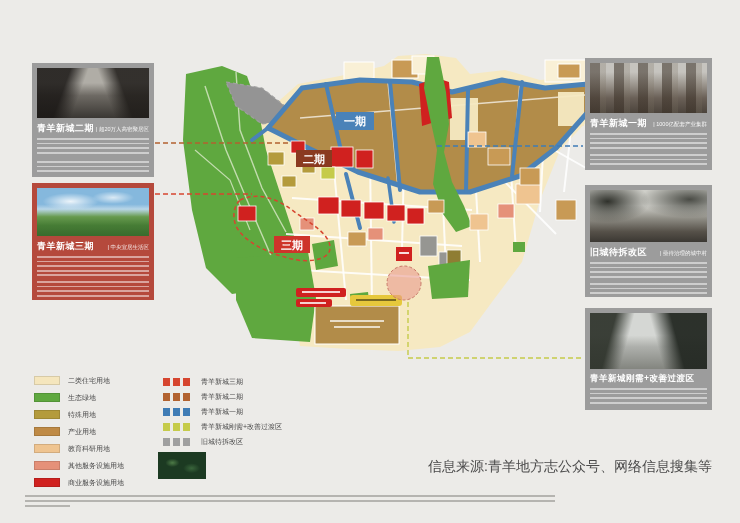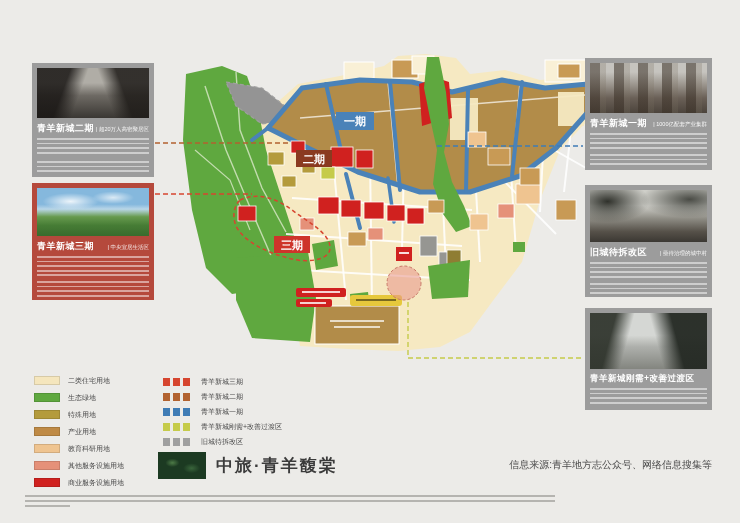--- a/index.html
+++ b/index.html
@@ -71,21 +71,21 @@
      background:repeating-linear-gradient(90deg, transparent 0 7px, var(--page) 7px 10px);}
   .llabel{font-size:7px;color:#4a4a4a;white-space:nowrap;}
 
   
   #brand{position:absolute;left:158px;top:452px;display:flex;align-items:center;}
   #brand-thumb{width:48px;height:27px;background:
      radial-gradient(10px 6px at 30% 40%, rgba(90,140,80,.8), transparent 70%),
      radial-gradient(12px 7px at 70% 60%, rgba(70,120,70,.7), transparent 70%),
      #1c3a22;}
   #brand-name{margin-left:10px;font-size:17px;color:#3b3b3b;font-weight:600;letter-spacing:2px;}
-  #source{position:absolute;right:28px;top:458px;font-size:10px;color:#4a4a4a;}
+  #source{position:absolute;right:28px;top:458px;font-size:14px;color:#4a4a4a;}
   .fineprint{position:absolute;background:repeating-linear-gradient(180deg,#b5b4b0 0 2px, transparent 2px 5px);}
 </style>
 </head>
 <body>
 
 <div id="stage">
 
   <svg id="mapsvg" viewBox="0 0 740 523">
 
     <polygon fill="var(--cream)" points="240,140 262,116 298,84 340,76 384,66 398,56 426,54 456,58 470,74 505,70 540,80 592,76 590,118 560,150 540,200 522,262 492,302 470,332 440,347 398,351 348,349 300,346 292,300 258,296 234,290 228,250 246,200"></polygon>
@@ -334,21 +334,20 @@
         <span class="llabel">青羊新城刚需+改善过渡区</span>
       </div>
     <div class="lrow-z">
         <span class="sw-dash" style="background-color: rgb(159, 159, 159);"></span>
         <span class="llabel">旧城待拆改区</span>
       </div>
   </div>
 
   <div id="brand">
     <div id="brand-thumb"></div>
-    <div id="brand-name">中旅·青羊馥棠</div>
   </div>
 
   <div id="source">信息来源:青羊地方志公众号、网络信息搜集等</div>
 
   <div class="fineprint" style="left:25px;top:495px;width:530px;height:7px;"></div>
   <div class="fineprint" style="left:25px;top:505px;width:45px;height:2px;"></div>
 
 </div>
 
 </body></html>

